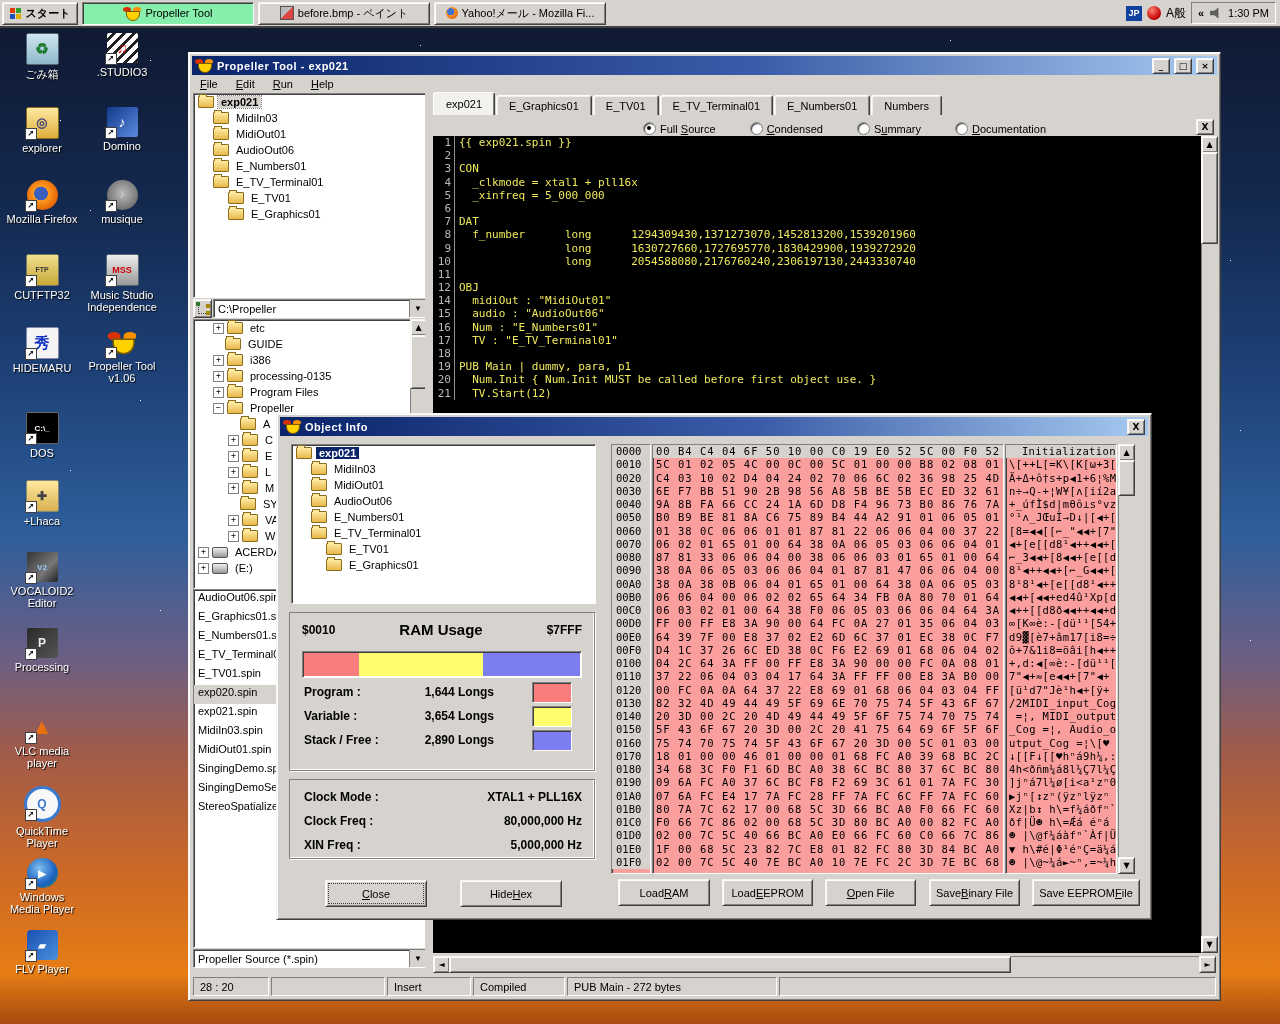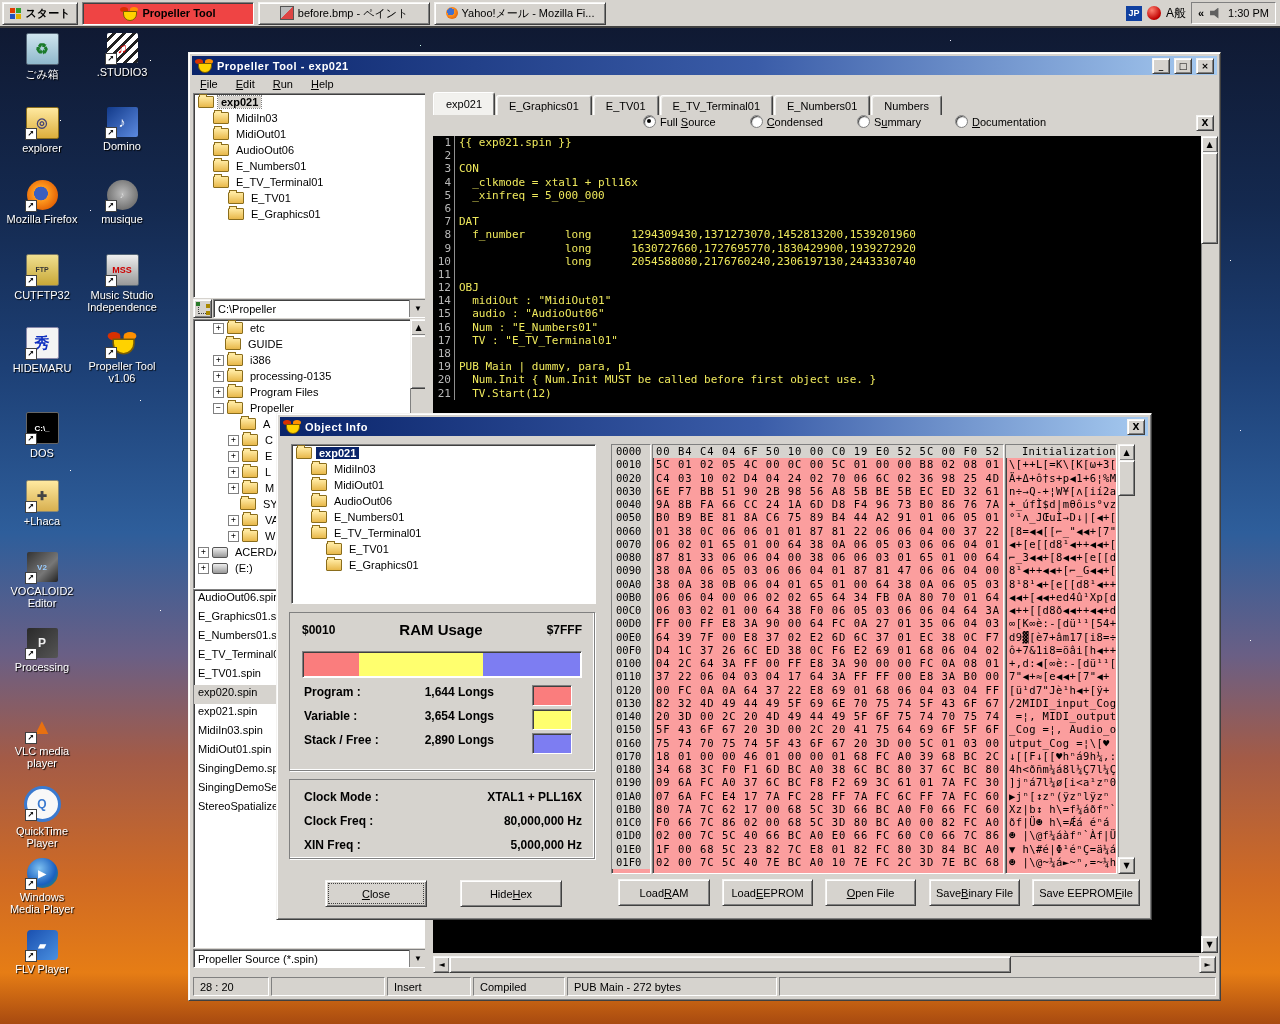--- a/index.html
+++ b/index.html
@@ -21,22 +21,22 @@
   .btn{background:#d6d3ce;border:1px solid #404040;border-top-color:#f5f4f2;border-left-color:#f5f4f2;
     box-shadow:inset 1px 1px 0 #fff,inset -1px -1px 0 #808080;
     font:11px "Liberation Sans",sans-serif;display:flex;align-items:center;justify-content:center;cursor:default;}
   .ul{text-decoration:underline}
   
   #taskbar{position:absolute;left:0;top:0;width:1280px;height:26px;background:#d6d3ce;z-index:60;
     border-bottom:2px solid #404040;display:flex;align-items:center;}
   .tk{height:21px;margin:0 2px;display:flex;align-items:center;gap:4px;padding:0 6px;font-size:11px;white-space:nowrap;overflow:hidden}
   #start-btn{font-weight:bold;width:62px}
   .tk.task{width:158px}
-  .tk.active{background:#ef4444;border:1px solid #808080;border-bottom-color:#fff;border-right-color:#fff;
-    box-shadow:inset 1px 1px 0 #404040;font-weight:bold}
+  .tk.active{background:#86efac;border:1px solid #808080;border-bottom-color:#fff;border-right-color:#fff;
+    box-shadow:inset 1px 1px 0 #404040;font-weight:normal}
   .flag{display:inline-block;width:12px;height:11px;position:relative;flex:none}
   .flag i{position:absolute;width:5px;height:5px}
   .flag i:nth-child(1){left:0;top:0;background:#e03c00}.flag i:nth-child(2){left:6px;top:0;background:#30a030}
   .flag i:nth-child(3){left:0;top:6px;background:#2050c0}.flag i:nth-child(4){left:6px;top:6px;background:#e0b000}
   #tray{margin-left:auto;display:flex;align-items:center;gap:5px;padding-right:4px;font-size:11px}
   .jp{width:16px;height:15px;background:#1040a0;color:#fff;font:bold 9px "Liberation Sans",sans-serif;
     display:flex;align-items:center;justify-content:center}
   .redball{width:14px;height:14px;border-radius:50%;background:radial-gradient(circle at 35% 30%,#ff8070,#c00000 70%,#700000)}
   .traybox{height:20px;display:flex;align-items:center;gap:6px;padding:0 6px;border:1px solid #808080;
     border-bottom-color:#fff;border-right-color:#fff;background:#d6d3ce}
@@ -83,21 +83,21 @@
   .combo .da{width:16px;align-self:stretch;background:#d6d3ce;border-left:1px solid #808080;
     display:flex;align-items:center;justify-content:center;font-size:8px}
   
   #tabs{position:absolute;left:244px;top:40px;right:4px;height:22px;display:flex;align-items:flex-end;
     border-bottom:1px solid #fff;background:#d6d3ce}
   .tab{height:19px;padding:0 12px;margin-right:1px;background:#d6d3ce;border:1px solid #404040;border-bottom:none;
     border-top-color:#fff;border-left-color:#fff;border-radius:3px 3px 0 0;font-size:11px;display:flex;align-items:center;
     box-shadow:inset 1px 1px 0 #f0efec,inset -1px 0 0 #808080}
   .tab.active{height:22px;background:#f2f1ee;font-weight:normal;z-index:2}
   
-  #viewrow{position:absolute;left:244px;top:62px;right:4px;height:20px;background:#d6d3ce;display:flex;align-items:flex-start}
+  #viewrow{position:absolute;left:244px;top:62px;right:4px;height:20px;background:#d6d3ce;display:flex;align-items:flex-end}
   .vopt{display:flex;align-items:center;gap:4px;font-size:11px;margin-right:34px}
   .radio{width:11px;height:11px;border-radius:50%;background:#fff;border:1px solid #808080;
     box-shadow:inset 1px 1px 1px #404040;position:relative;flex:none}
   .radio.on::after{content:"";position:absolute;left:3px;top:3px;width:4px;height:4px;border-radius:50%;background:#000}
   
   #code{position:absolute;left:244px;top:83px;right:19px;bottom:47px;background:#000;overflow:hidden}
   .cline{display:flex;height:13.2px;font:11px "DejaVu Sans Mono",monospace;line-height:13.2px;white-space:pre}
   .cline .ln{width:18px;flex:none;text-align:right;color:#b9b9b9;border-right:1px solid #8f8f8f;padding-right:3px;margin-right:4px}
   .cline .ct{color:#efe95c}
   
@@ -110,21 +110,21 @@
     display:flex;align-items:center;padding:0 6px;white-space:nowrap;overflow:hidden}
   
   #obj-dialog{left:276px;top:413px;width:868px;height:499px;z-index:20}
   .group{position:absolute;border:1px solid #808080;box-shadow:inset -1px -1px 0 #fff,1px 1px 0 #fff}
   #ram-head{position:absolute;left:0;right:0;top:8px;display:flex;align-items:center;padding:0 12px}
   #ram-title{flex:1;text-align:center;font:bold 15px "Liberation Sans",sans-serif}
   .hexv{font:bold 12px "Liberation Sans",sans-serif}
   #ram-bar{position:absolute;left:12px;right:12px;top:38px;height:23px;background:#fff;display:flex;
     border:1px solid #808080;border-bottom-color:#fff;border-right-color:#fff;box-shadow:inset 1px 1px 0 #404040;padding:1px}
   #ram-bar div{height:100%}
-  .lrow{position:absolute;left:14px;right:22px;display:flex;font:bold 12px "Liberation Sans",sans-serif}
+  .lrow{position:absolute;left:14px;right:22px;display:flex;align-items:center;font:bold 12px "Liberation Sans",sans-serif}
   .lrow .lv{position:absolute;right:78px}
   .lrow .sw{position:absolute;right:0;width:38px;height:19px;border:1px solid #808080;border-bottom-color:#fff;border-right-color:#fff;box-shadow:inset 1px 1px 0 #404040}
   .hexcol{position:absolute;top:30px;bottom:45px;background:#fb9e9e;border:1px solid #808080;
     border-bottom-color:#fff;border-right-color:#fff;box-shadow:inset 1px 1px 0 #404040;overflow:hidden}
   .hrow{height:13.25px;font:10.5px "DejaVu Sans Mono",monospace;line-height:13.25px;white-space:pre;padding-left:3px}
   .hrow.gray{background:#d6d3ce}
   #hex-addr .hrow{background:#d6d3ce;padding-left:4px}
   #hex-bytes .hrow{letter-spacing:1px}
   #hex-ascii .hrow{letter-spacing:.4px}
   .dlgbtn{position:absolute;height:25px}

